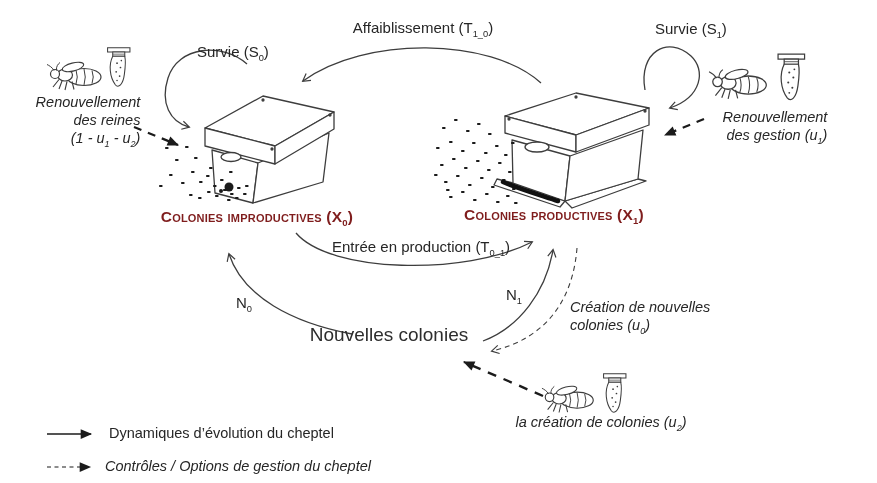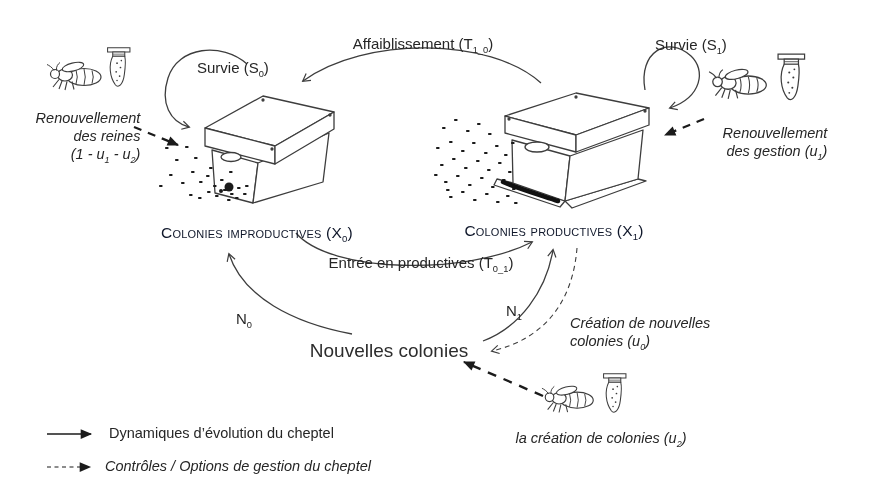--- a/index.html
+++ b/index.html
@@ -1,22 +1,22 @@
 <!DOCTYPE html>
 <html><head>
 <meta charset="utf-8">
 <style>
   html,body{margin:0;padding:0;background:#ffffff;}
   .stage{position:relative;width:877px;height:483px;background:#ffffff;overflow:hidden;
          font-family:"Liberation Sans",sans-serif;color:#1f1f1f;}
   svg.layer{position:absolute;left:0;top:0;}
-  .lbl{position:absolute;white-space:nowrap;font-size:15px;color:#262626;margin-top:16px;}
+  .lbl{position:absolute;white-space:nowrap;font-size:15px;color:#262626;}
   .cx{transform:translateX(-50%);}
   .ital{font-style:italic;font-size:14.5px;line-height:18px;text-align:right;}
-  .node{font-weight:normal;font-variant:small-caps;font-size:15.5px;color:#0f172a;letter-spacing:.2px;}
+  .node{font-weight:bold;font-variant:small-caps;font-size:15.5px;color:#7f1d1d;letter-spacing:.2px;}
   .big{font-size:19px;color:#2d2d2d;}
   .legend-row{position:absolute;font-size:14.5px;color:#262626;}
   sub{font-size:0.62em;}
   [data-bind-parts], .line{display:block;}
 </style>
 </head>
 <body>
 
 <div class="stage">
 
@@ -164,21 +164,21 @@
 
   <div class="lbl ital cx" style="left:775px;top:108px">
     <span class="line" data-bind-parts="controls.renouvellement_productives.lines.0"><span>Renouvellement</span></span>
     <span class="line" data-bind-parts="controls.renouvellement_productives.lines.1"><span>des gestion (u</span><sub>1</sub><span>)</span></span>
   </div>
 
   <div class="lbl node cx" style="left:257px;top:208px" data-bind-parts="nodes.improductives.parts"><span>Colonies improductives (X</span><sub>0</sub><span>)</span></div>
 
   <div class="lbl node cx" style="left:554px;top:206px" data-bind-parts="nodes.productives.parts"><span>Colonies productives (X</span><sub>1</sub><span>)</span></div>
 
-  <div class="lbl cx" style="left:421px;top:238px" data-bind-parts="flows.entree_production.parts"><span>Entrée en productives (T</span><sub>0_1</sub><span>)</span></div>
+  <div class="lbl cx" style="left:421px;top:238px" data-bind-parts="flows.entree_production.parts"><span>Entrée en production (T</span><sub>0_1</sub><span>)</span></div>
 
   <div class="lbl" style="left:236px;top:294px" data-bind-parts="flows.n0.parts"><span>N</span><sub>0</sub></div>
 
   <div class="lbl" style="left:506px;top:286px" data-bind-parts="flows.n1.parts"><span>N</span><sub>1</sub></div>
 
   <div class="lbl big cx" style="left:389px;top:324px" data-bind="nodes.nouvelles.label">Nouvelles colonies</div>
 
   <div class="lbl ital" style="left:570px;top:298px;text-align:left">
     <span class="line" data-bind-parts="controls.creation_colonies.lines.0"><span>Création de nouvelles</span></span>
     <span class="line" data-bind-parts="controls.creation_colonies.lines.1"><span>colonies (u</span><sub>0</sub><span>)</span></span>

